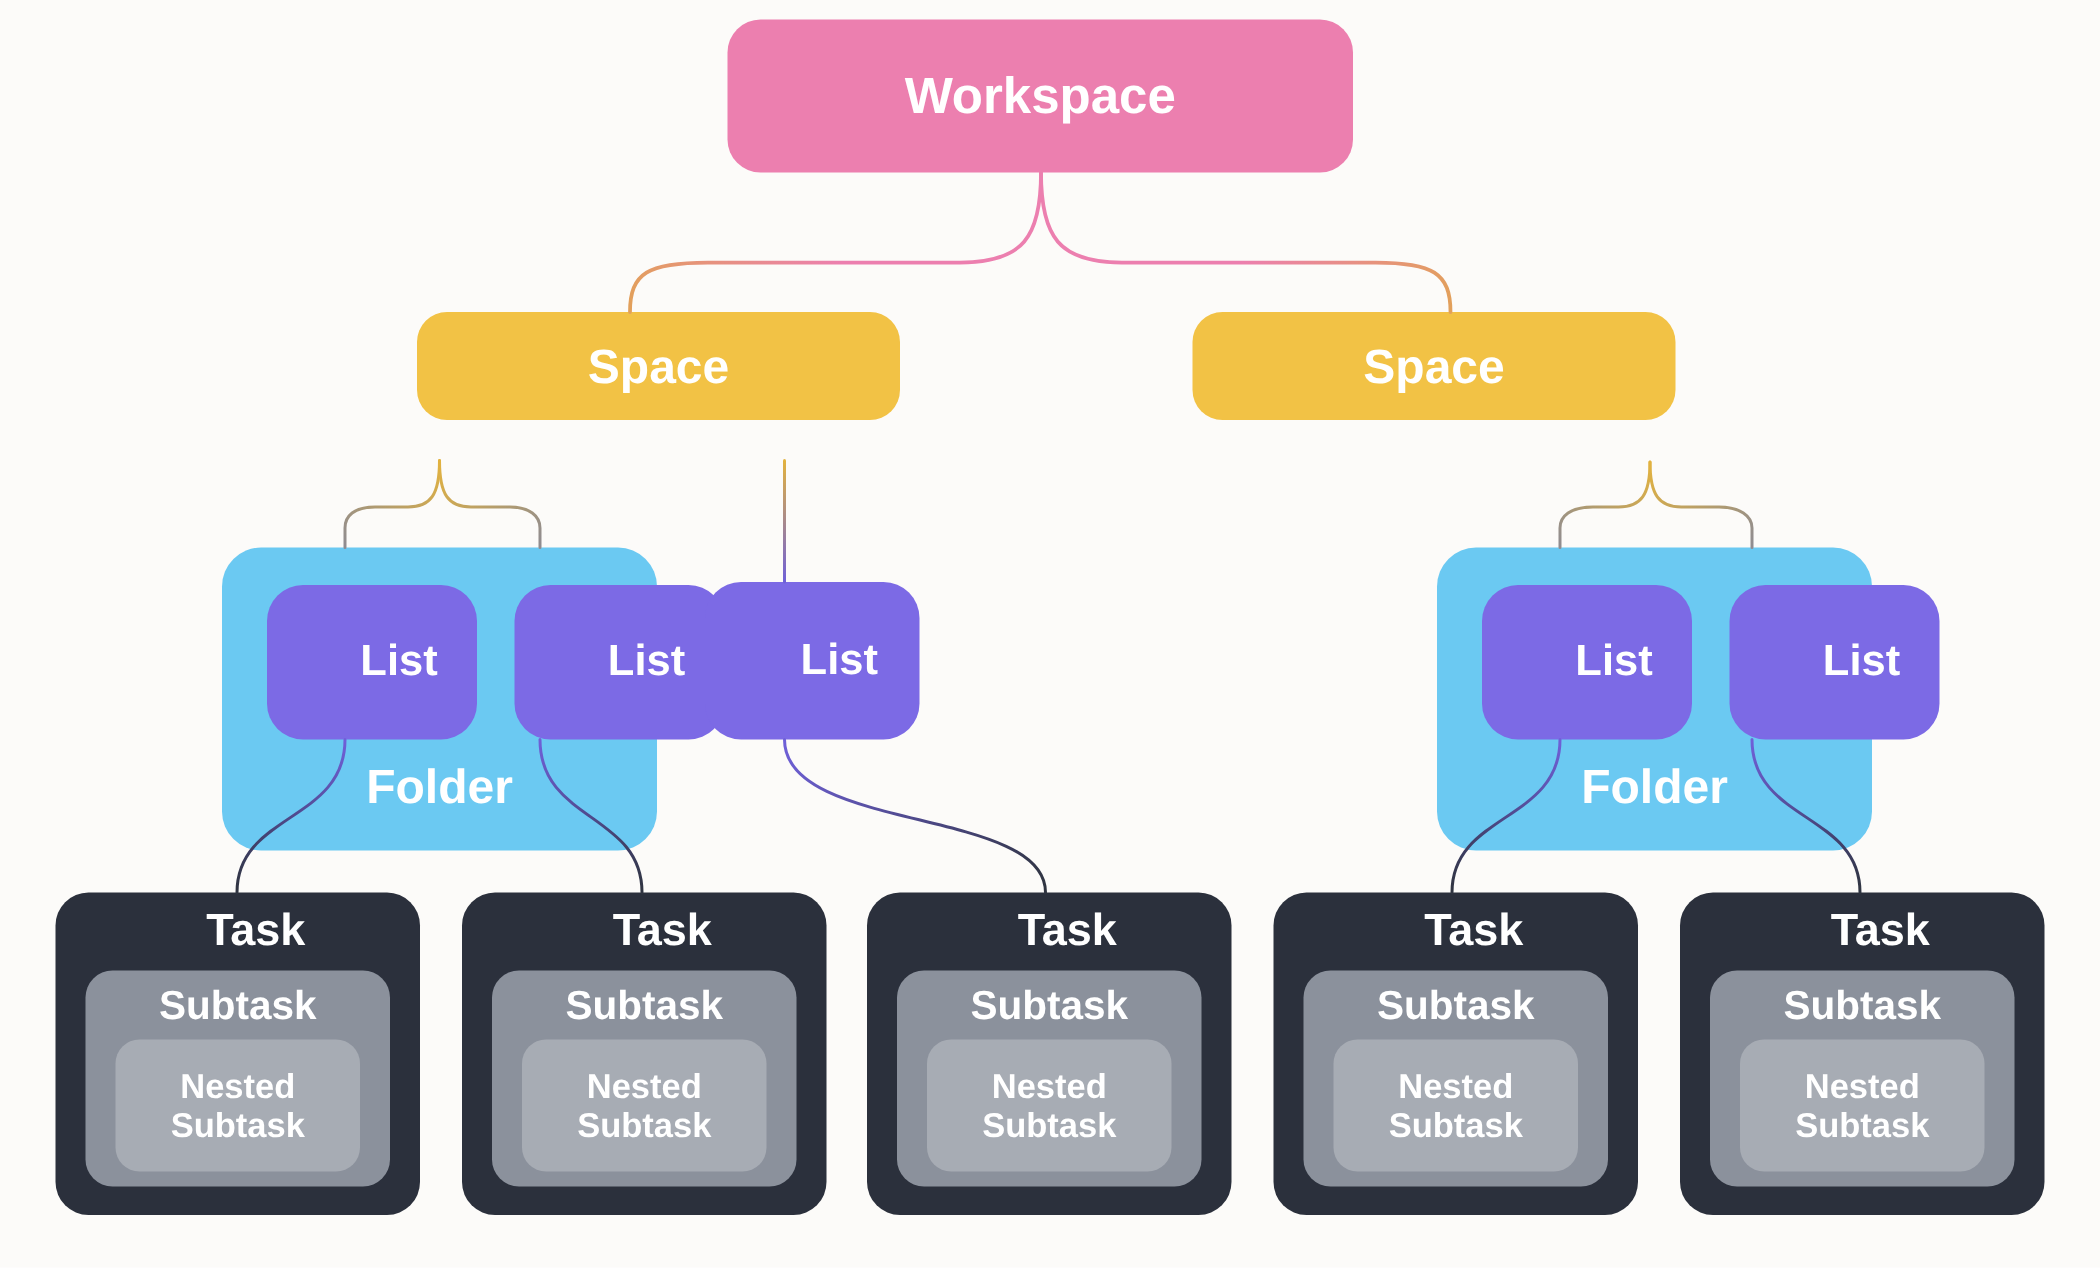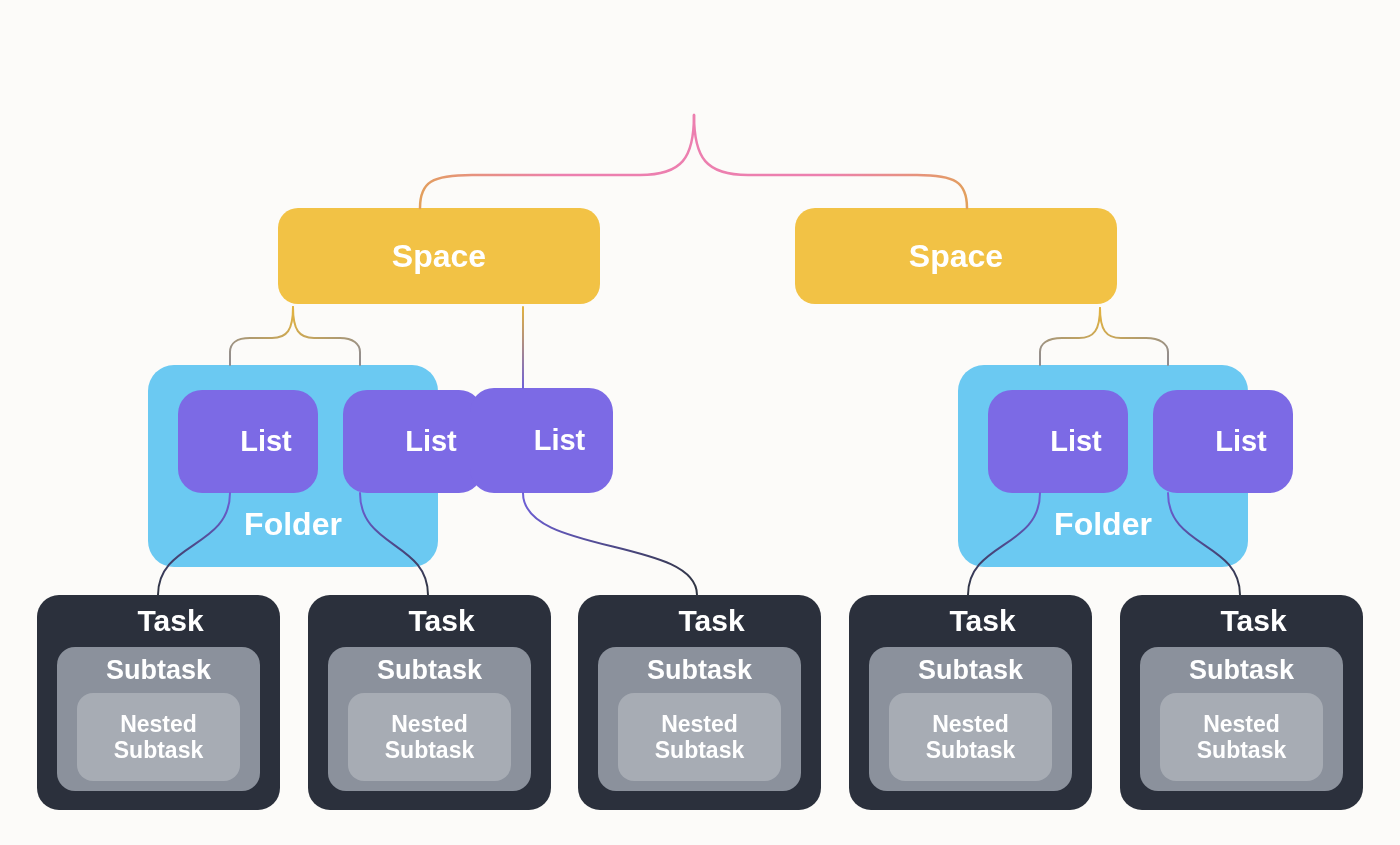--- a/index.html
+++ b/index.html
@@ -18,21 +18,21 @@
     align-items: center;
     justify-content: center;
     color: var(--text-white, #fff);
     z-index: 1;
   }
   .workspace {
     left: 485px; top: 13px; width: 417px; height: 102px;
     background: var(--workspace-pink); border-radius: 22px; font-size: 34px;
   }
   .space {
-    top: 208px; width: 322px; height: 96px;
+    top: 208px; width: 322px; height: 72px;
     background: var(--space-yellow); border-radius: 20px; font-size: 32px;
   }
   .space.left  { left: 278px; }
   .space.right { left: 795px; }
   .folder {
     top: 365px; width: 290px; height: 202px;
     background: var(--folder-blue); border-radius: 26px;
   }
   .folder.left  { left: 148px; }
   .folder.right { left: 958px; }
@@ -86,20 +86,23 @@
     position: absolute; left: 0; top: 0; width: 1400px; height: 845px;
     z-index: 2; pointer-events: none;
   }
   .connectors path { fill: none; stroke-linecap: round; }
 </style>
 </head>
 <body>
 
 <div class="canvas">
 
+  <div class="node workspace">
+    <span>Workspace</span>
+  </div>
 
   <div class="node space left">
     <span>Space</span>
   </div>
   <div class="node space right">
     <span>Space</span>
   </div>
 
   <div class="node folder left">
     <div class="lists">

